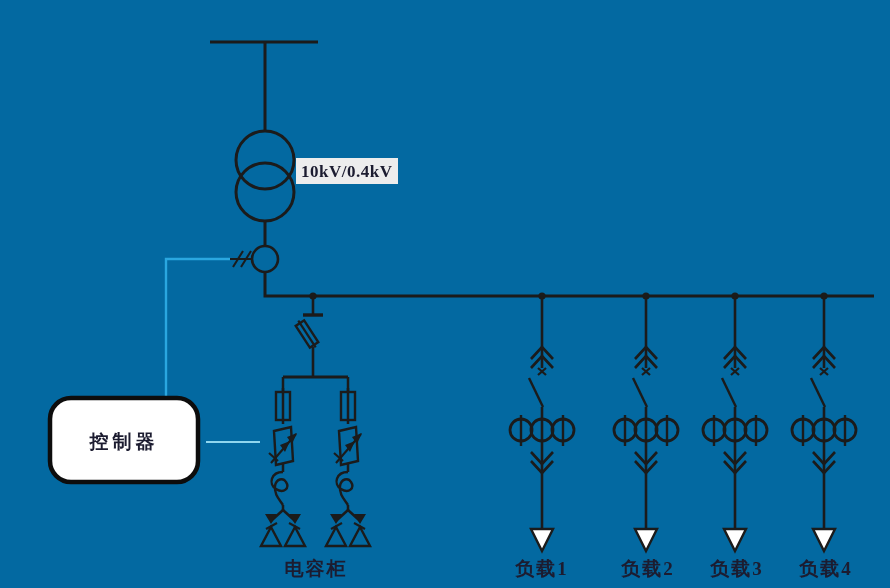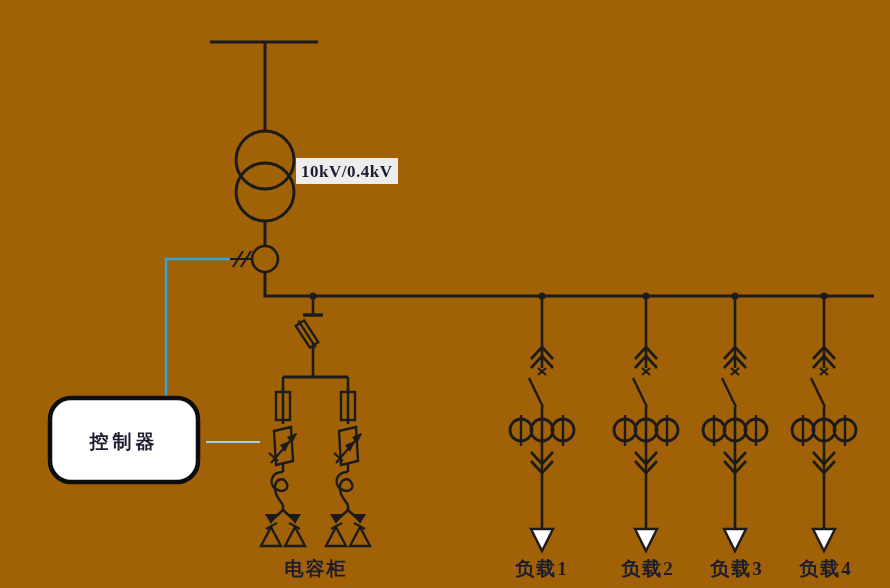--- a/index.html
+++ b/index.html
@@ -1,19 +1,19 @@
 <!DOCTYPE html>
 <html><head>
 <meta charset="utf-8">
 <style>
   html,body{margin:0;padding:0;background:#ffffff;}
   #stage{
     position:relative;
     width:890px;height:588px;
-    background:#a16207;
+    background:#0369a1;
     font-family:"Liberation Serif","DejaVu Serif",serif;
     overflow:hidden;
   }
   svg{position:absolute;left:0;top:0;}
   .lbl{font-weight:bold;fill:#1c1c30;}
   .kv{font-size:17px;letter-spacing:0.5px;}
   .cn{font-size:19px;letter-spacing:2px;}
   .ctrl{font-size:19px;letter-spacing:4px;}
 </style>
 </head>

